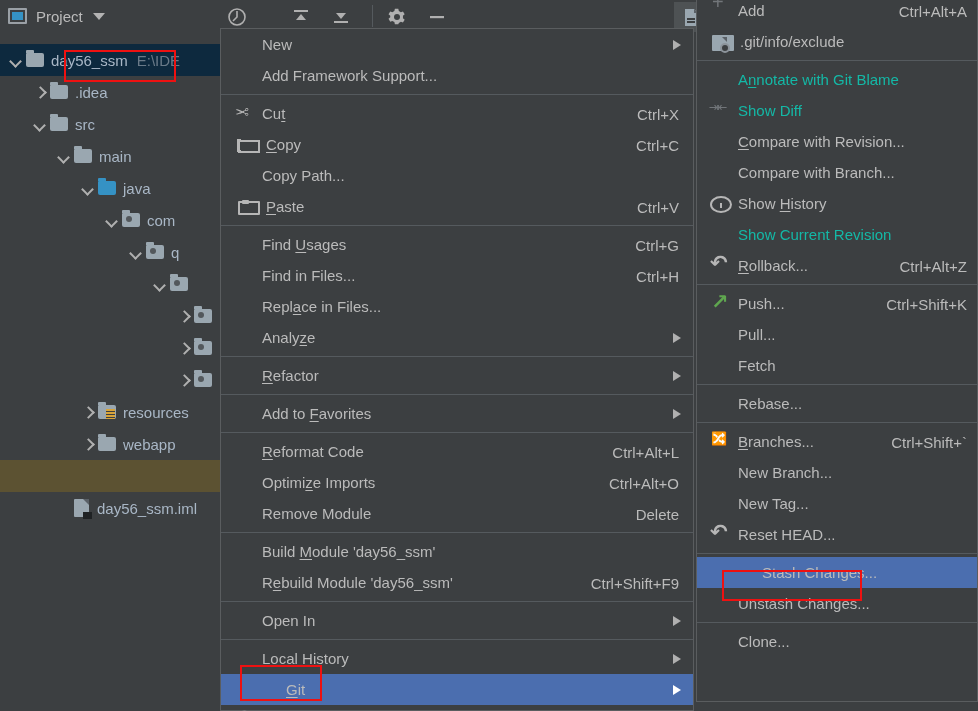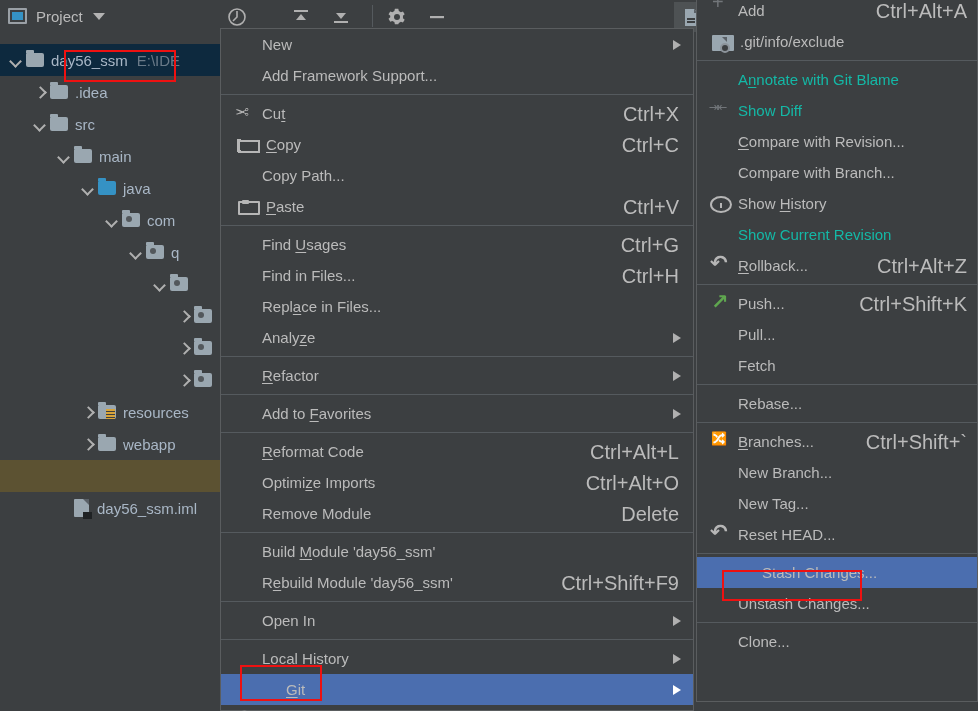--- a/index.html
+++ b/index.html
@@ -118,21 +118,21 @@
   .mrow{
     position:relative;display:flex;align-items:center;height:31px;
     padding-left:13px;box-sizing:border-box;white-space:nowrap;
   }
   .mrow.sel{background:#4b6eaf;gap:24px;}
   .micon{width:22px;flex:0 0 22px;height:20px;position:relative;margin-right:6px;}
   .mlabel{font-size:15px;color:#bbbbbb;}
   .mrow.disabled .mlabel{color:#14b8a6;}
   .mkey{
     position:absolute;right:14px;top:50%;transform:translateY(-50%);
-    font-size:20px;color:#bbbbbb;
+    font-size:15px;color:#bbbbbb;
   }
   #menu-git .mkey{right:10px;}
   .arrow{
     position:absolute;right:12px;top:50%;transform:translateY(-50%);
     width:0;height:0;border-top:5px solid transparent;border-bottom:5px solid transparent;
     border-left:8px solid #b0b0b0;
   }
   .mrow.sel .arrow{border-left-color:#ffffff;}
   .msep{height:1px;background:#555a5e;margin:3px 0;}
   .uline{text-decoration:underline;text-underline-offset:2px;}

